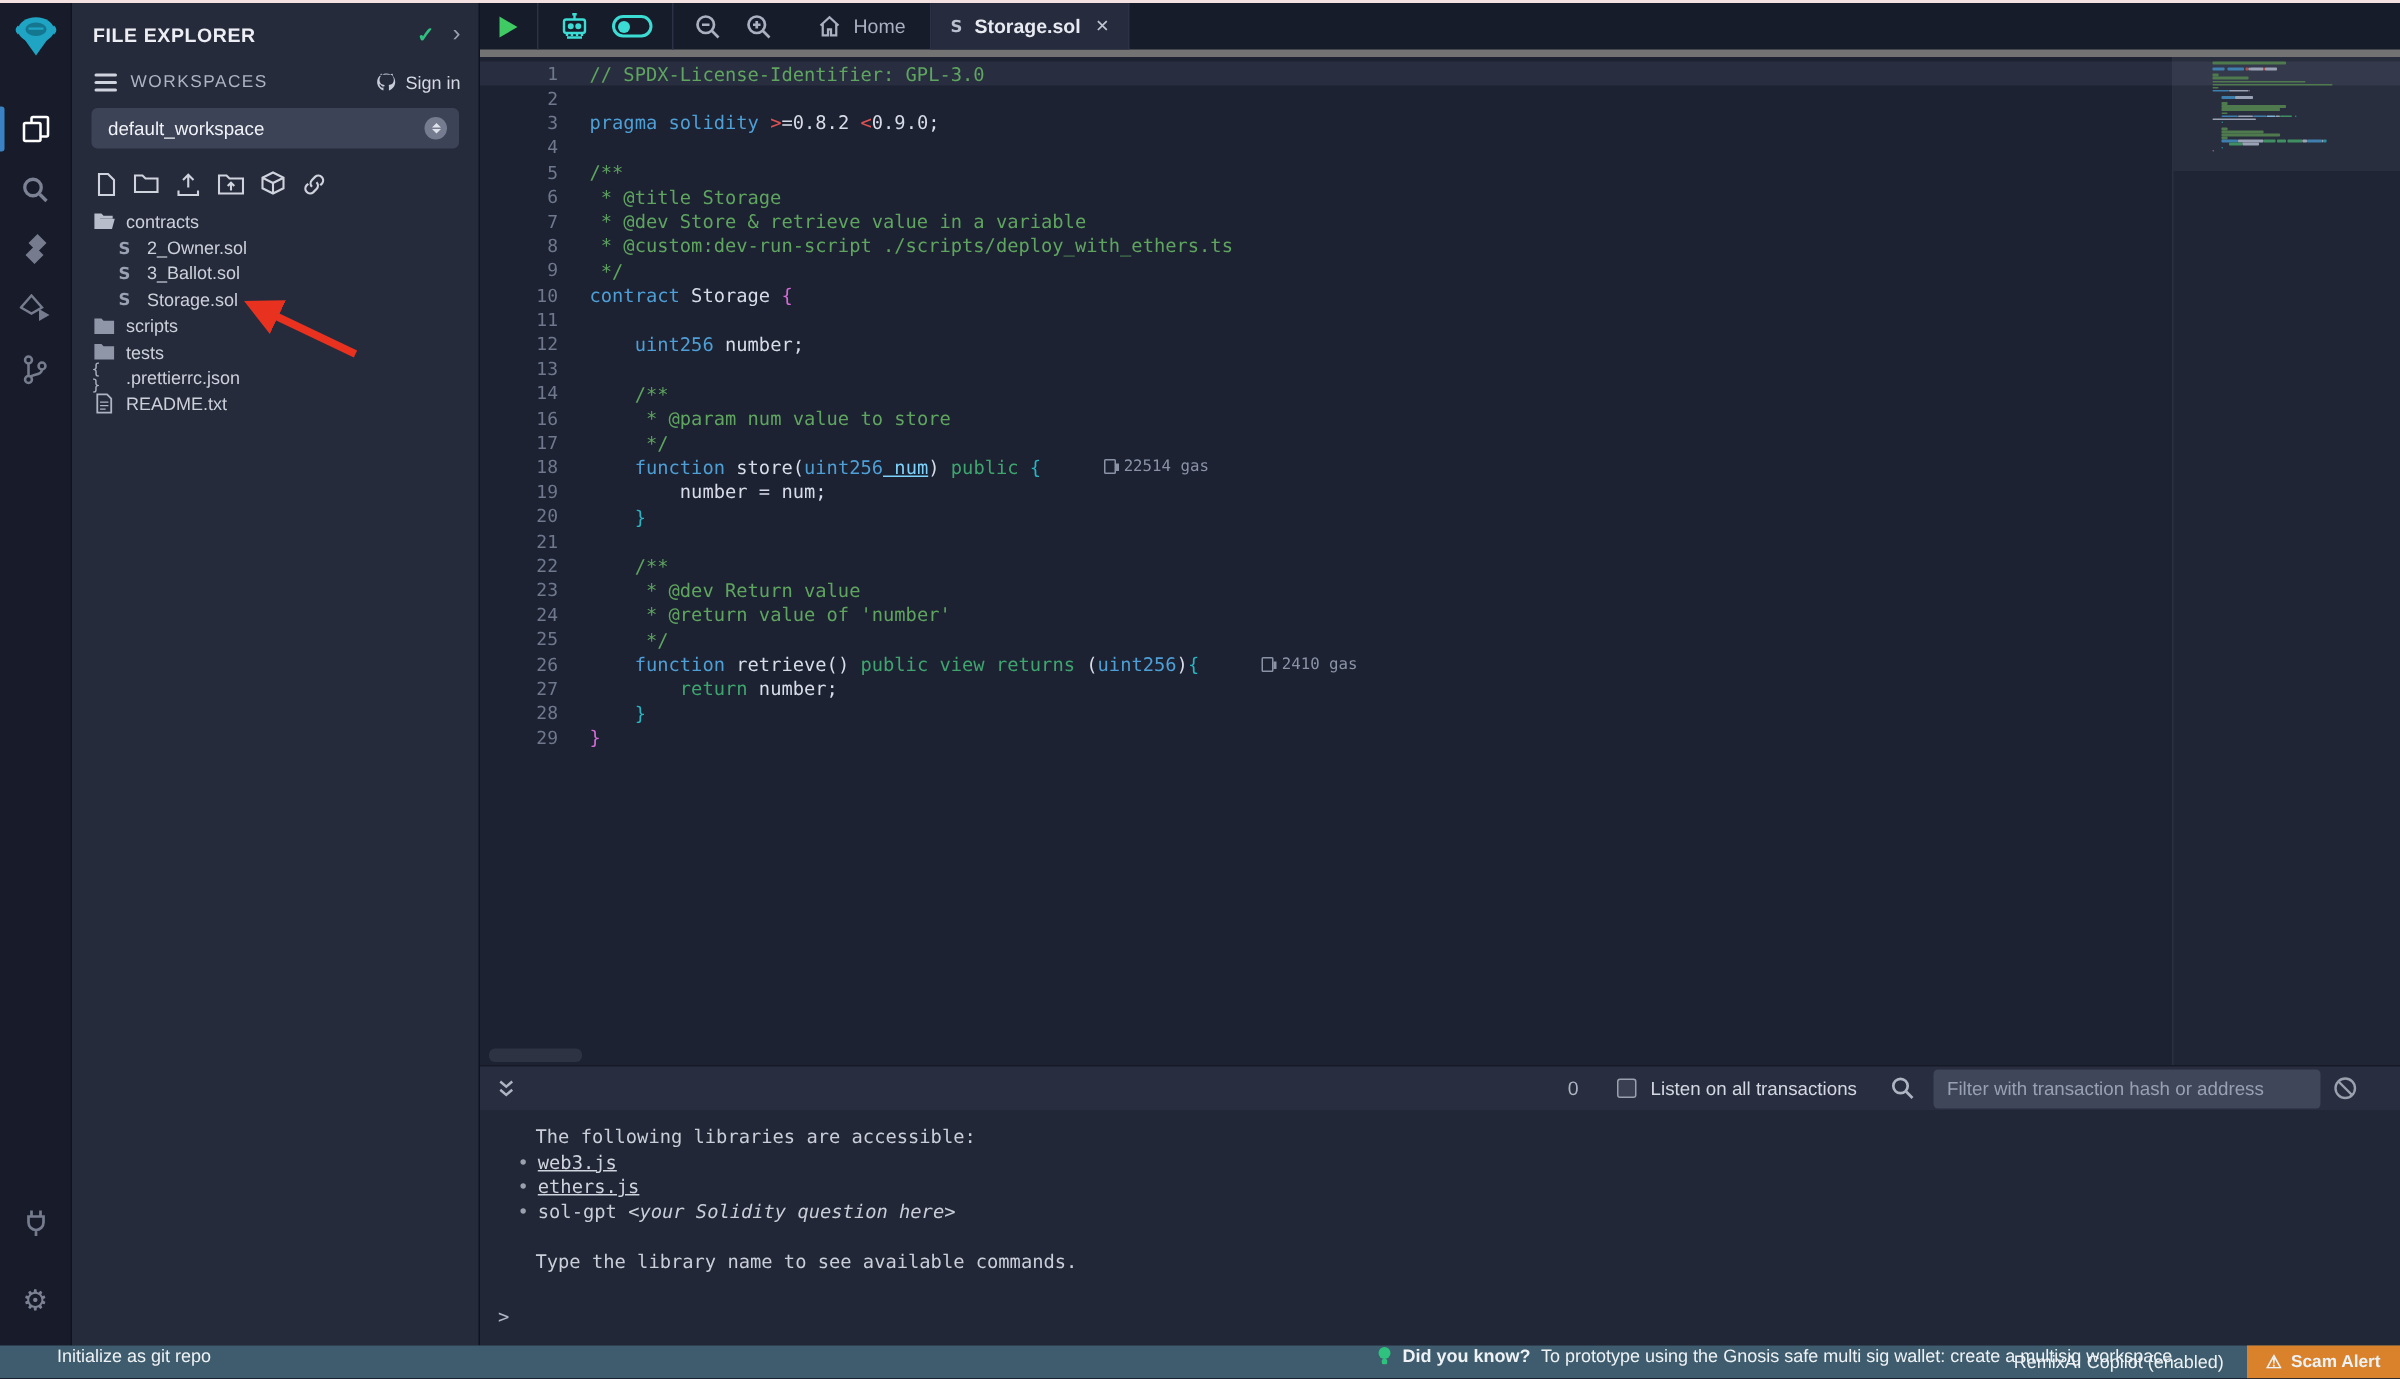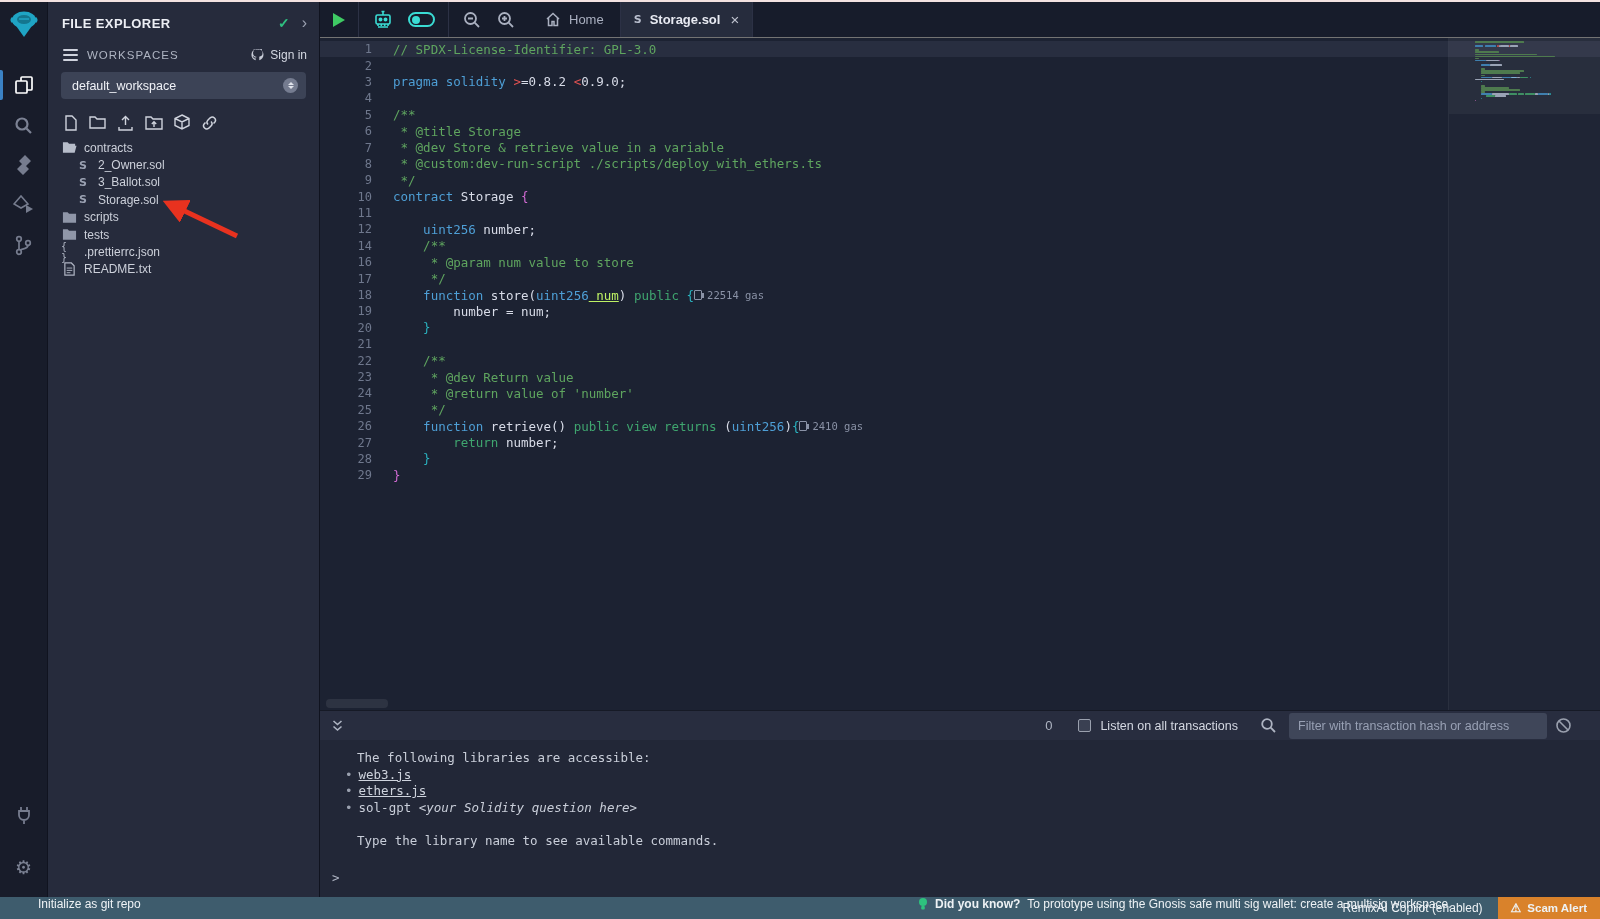--- a/index.html
+++ b/index.html
@@ -45,42 +45,42 @@
   .trow.child { padding-left:27px; }
   .trow .ticon { width:16px; display:flex; justify-content:center; align-items:center; }
   .sol-s { font-family:"DejaVu Sans", sans-serif; font-size:11px; font-weight:bold; color:#9aa1b2; }
   .json-i { font-family:"DejaVu Sans Mono", monospace; font-size:10px; color:#aeb4c2; letter-spacing:1px; }
   .arrow-overlay { position:absolute; left:0; top:0; pointer-events:none; }
 
   
   .maincol { flex:1; display:flex; flex-direction:column; min-width:0; }
 
   
-  .tabbar { height:36px; background:#171c2b; border-bottom:1px solid #737373; display:flex; align-items:stretch; }
+  .tabbar { height:36px; background:#171c2b; border-bottom:5px solid #737373; display:flex; align-items:stretch; }
   .tb-group { display:flex; align-items:center; gap:14px; padding:0 13px; }
   .tb-sep { width:1px; background:#2c3145; margin:0; }
   .play { width:0; height:0; border-top:7px solid transparent; border-bottom:7px solid transparent; border-left:12px solid #3fca64; cursor:pointer; }
   .toggle { width:27px; height:15px; border:2px solid #3adcd4; border-radius:9px; position:relative; cursor:pointer; }
   .toggle i { position:absolute; left:2px; top:1.5px; width:8px; height:8px; border-radius:50%; background:#3adcd4; }
   .tb-home { display:flex; align-items:center; gap:8px; padding:0 16px; color:#aab0c0; font-size:13px; cursor:pointer; }
   .tb-tab { display:flex; align-items:center; gap:8px; padding:0 13px; background:#262c3d; color:#e8eaf2; font-size:13px; font-weight:bold; cursor:pointer; }
   .tb-tab .sol-s { color:#b9bfce; }
   .tb-close { font-weight:normal; color:#c0c4d0; font-size:15px; margin-left:2px; cursor:pointer; }
 
   
   .editor { position:relative; height:672px; background:#1c2232; overflow:hidden; font-family:"DejaVu Sans Mono", monospace; }
   .code { padding-top:3px; }
   .cl { display:flex; align-items:center; height:16.4px; font-size:12.5px; white-space:pre; }
   .cl.cur { background:rgba(120,132,165,.13); }
   .ln { width:52px; text-align:right; color:#6f788d; font-size:12px; flex:none; }
   .ct { padding-left:21px; }
   .tk-c { color:#5fa55f; } .tk-k { color:#4e9fd6; } .tk-o { color:#e05252; }
   .tk-g { color:#3fa56f; } .tk-p { color:#d36bd4; } .tk-t { color:#2ab3c0; }
-  .tk-v { color:#bef264;text-decoration:underline; } .tk-w { color:#d8dce8; }
-  .gas { display:inline-flex; align-items:center; color:#8a92a6; font-size:10.5px; }
+  .tk-v { color:#7dd3fc;text-decoration:underline; } .tk-w { color:#d8dce8; }
+  .gas { display:inline-flex; align-items:center; margin-left:42px; color:#8a92a6; font-size:10.5px; }
   .gasicon { display:inline-block; width:8px; height:10px; border:1px solid #8a92a6; border-radius:1px; position:relative; margin-right:5px; }
   .gasicon::after { content:""; position:absolute; right:-3px; top:2px; width:2px; height:5px; background:#8a92a6; }
   .mapzone { position:absolute; top:0; right:0; width:152px; height:100%; background:rgba(255,255,255,.015); border-left:1px solid rgba(255,255,255,.05); }
   .mslider { position:absolute; top:0; left:0; right:0; height:76px; background:rgba(255,255,255,.045); }
   .minimap { position:absolute; top:3px; right:7px; width:118px; }
   .mrow { height:2.1px; display:flex; }
   .mrow i { display:block; height:1.6px; border-radius:.5px; }
   .hthumb { position:absolute; left:6px; bottom:2px; width:62px; height:9px; background:rgba(255,255,255,.08); border-radius:4px; }
 
   
@@ -341,20 +341,21 @@
             <div class="cl"><span class="ln">3</span><span class="ct"><span class="tk-k">pragma</span><span class="tk-w"> </span><span class="tk-k">solidity</span><span class="tk-w"> </span><span class="tk-o">&gt;</span><span class="tk-w">=</span><span class="tk-w">0.8.2 </span><span class="tk-o">&lt;</span><span class="tk-w">0.9.0;</span></span></div>
             <div class="cl"><span class="ln">4</span><span class="ct"></span></div>
             <div class="cl"><span class="ln">5</span><span class="ct"><span class="tk-c">/**</span></span></div>
             <div class="cl"><span class="ln">6</span><span class="ct"><span class="tk-c"> * @title Storage</span></span></div>
             <div class="cl"><span class="ln">7</span><span class="ct"><span class="tk-c"> * @dev Store &amp; retrieve value in a variable</span></span></div>
             <div class="cl"><span class="ln">8</span><span class="ct"><span class="tk-c"> * @custom:dev-run-script ./scripts/deploy_with_ethers.ts</span></span></div>
             <div class="cl"><span class="ln">9</span><span class="ct"><span class="tk-c"> */</span></span></div>
             <div class="cl"><span class="ln">10</span><span class="ct"><span class="tk-k">contract</span><span class="tk-w"> Storage </span><span class="tk-p">{</span></span></div>
             <div class="cl"><span class="ln">11</span><span class="ct"></span></div>
             <div class="cl"><span class="ln">12</span><span class="ct"><span class="tk-w">    </span><span class="tk-k">uint256</span><span class="tk-w"> number;</span></span></div>
+            <div class="cl"><span class="ln">13</span><span class="ct"></span></div>
             <div class="cl"><span class="ln">14</span><span class="ct"><span class="tk-w">    </span><span class="tk-c">/**</span></span></div>
             <div class="cl"><span class="ln">16</span><span class="ct"><span class="tk-w">    </span><span class="tk-c"> * @param num value to store</span></span></div>
             <div class="cl"><span class="ln">17</span><span class="ct"><span class="tk-w">    </span><span class="tk-c"> */</span></span></div>
             <div class="cl"><span class="ln">18</span><span class="ct"><span class="tk-w">    </span><span class="tk-k">function</span><span class="tk-w"> store(</span><span class="tk-k">uint256</span><span class="tk-v"> num</span><span class="tk-w">) </span><span class="tk-g">public</span><span class="tk-w"> </span><span class="tk-t">{</span></span><span class="gas"><i class="gasicon"></i>22514 gas</span></div>
             <div class="cl"><span class="ln">19</span><span class="ct"><span class="tk-w">        number = num;</span></span></div>
             <div class="cl"><span class="ln">20</span><span class="ct"><span class="tk-w">    </span><span class="tk-t">}</span></span></div>
             <div class="cl"><span class="ln">21</span><span class="ct"></span></div>
             <div class="cl"><span class="ln">22</span><span class="ct"><span class="tk-w">    </span><span class="tk-c">/**</span></span></div>
             <div class="cl"><span class="ln">23</span><span class="ct"><span class="tk-w">    </span><span class="tk-c"> * @dev Return value</span></span></div>
             <div class="cl"><span class="ln">24</span><span class="ct"><span class="tk-w">    </span><span class="tk-c"> * @return value of 'number'</span></span></div>

